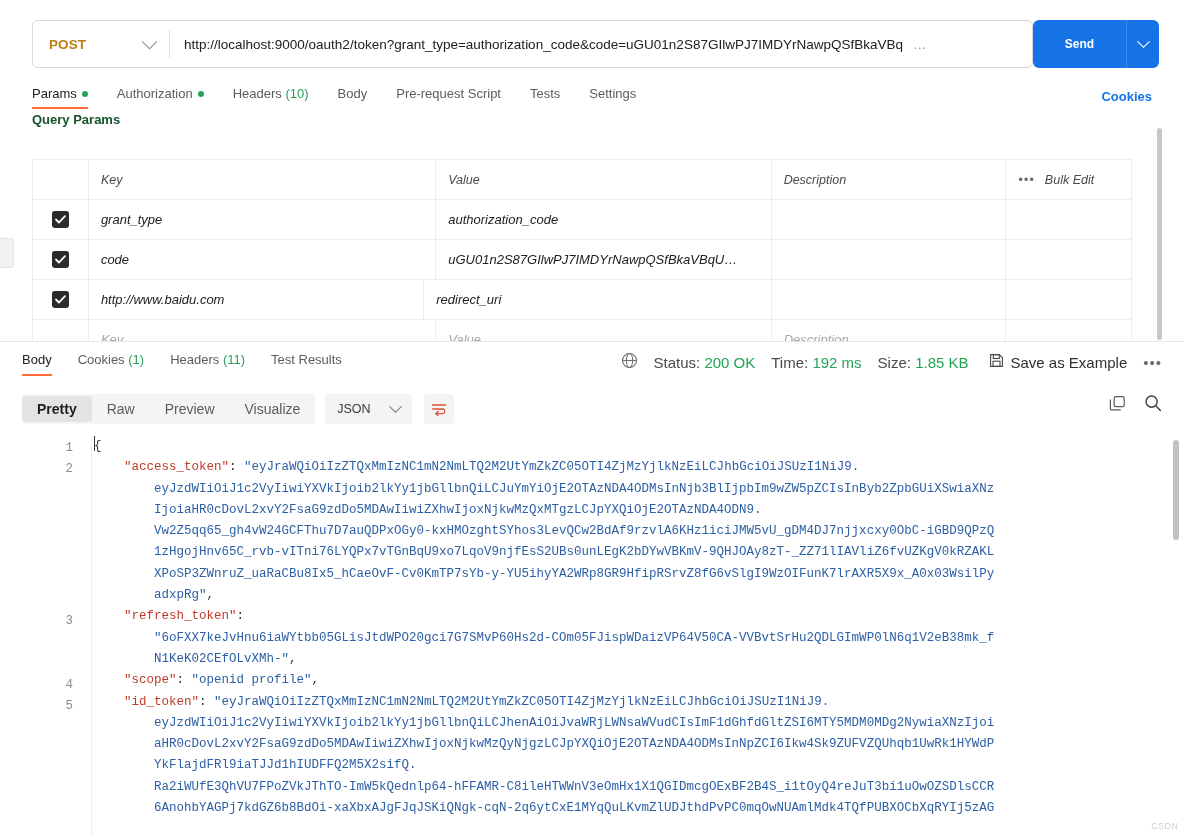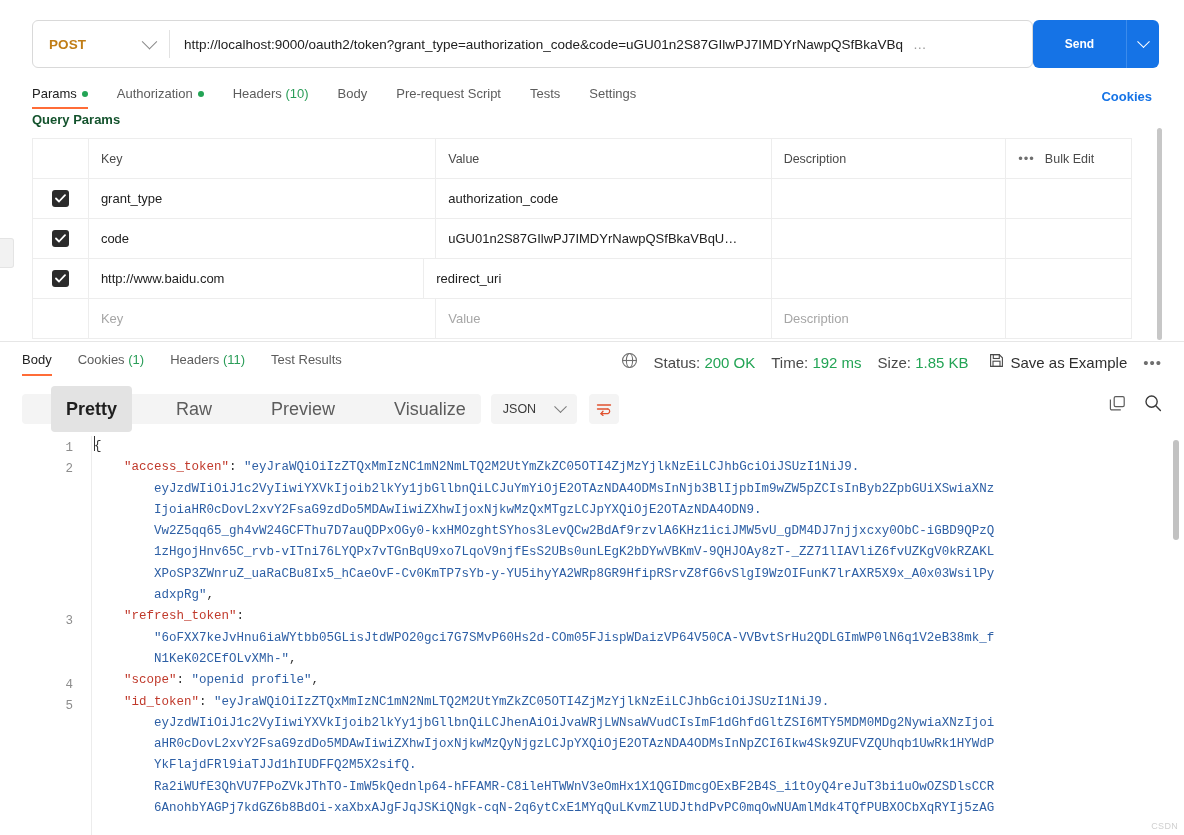--- a/index.html
+++ b/index.html
@@ -149,25 +149,26 @@
     position: absolute;
     left: 32px; top: 112px;
     font-size: 13px;
     font-weight: 700;
     color: #14532d;
   }
 
   
   .params-table {
     position: absolute;
-    left: 32px; top: 138px;
+    left: 32px; top: 159px;
     width: 1100px;
     border: 1px solid #ededed;
     border-bottom: none;
     background: #fff;
+    font-style: italic;
   }
   .prow {
     display: flex;
     height: 40px;
     border-bottom: 1px solid #ededed;
     align-items: stretch;
   }
   .prow.header .pcell { color: #4a4a4a; font-size: 12.5px; }
   .pcell {
     display: flex; align-items: center;
@@ -259,28 +260,27 @@
     display: flex; align-items: center;
   }
   .seg {
     display: flex; align-items: center;
     background: #f4f4f4;
     border-radius: 4px;
     height: 30px;
     padding: 0;
   }
   .segbtn {
-    font-size: 18px;
+    font-size: 14px;
     color: #5c5c5c;
     padding: 0 15px;
-    height: 46px;
+    height: 26px;
     display: flex; align-items: center;
     cursor: pointer;
     border-radius: 4px;
-    margin-left: 29px;
   }
   .segbtn.active {
     background: #e3e3e3;
     color: #1f1f1f;
     font-weight: 700;
   }
   .fmt-select {
     margin-left: 10px;
     height: 30px;
     background: #f4f4f4;

